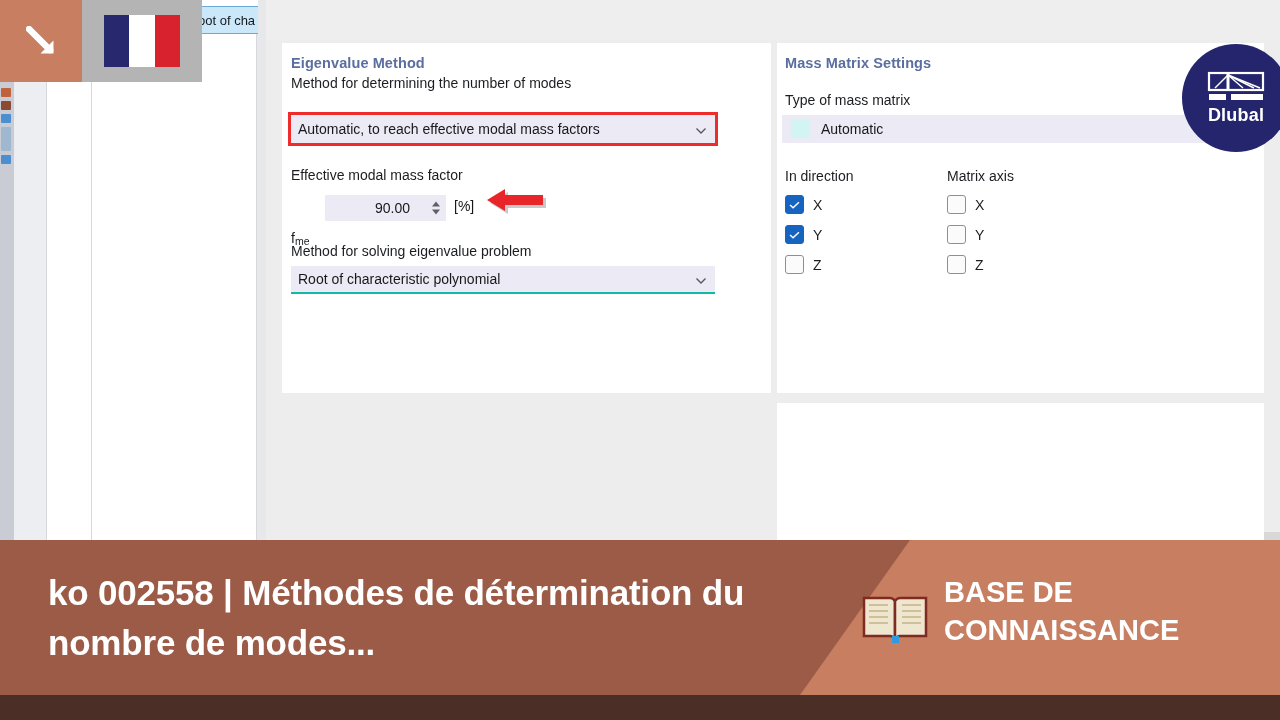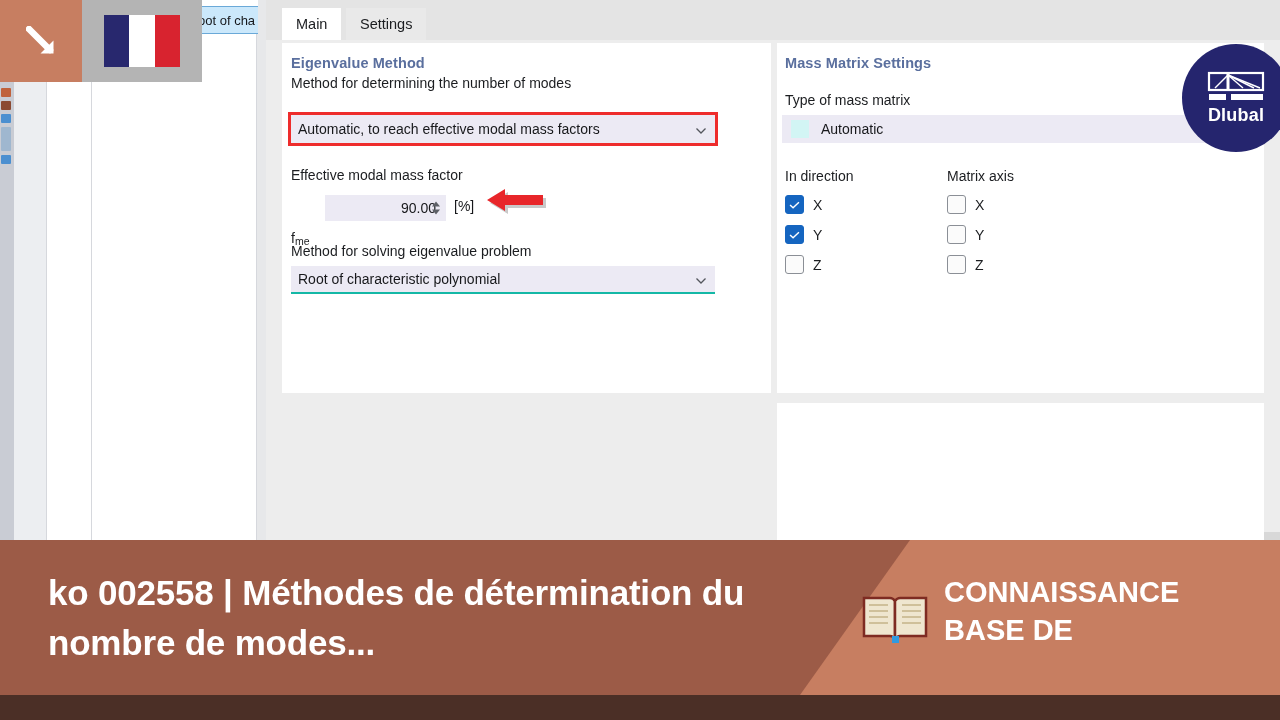--- a/index.html
+++ b/index.html
@@ -93,21 +93,21 @@
   }
   .combo-underline { border-bottom: 2px solid #14b8a6; }
   .redbox {
     position: absolute; border: 3px solid #ee2c2c; pointer-events: none;
   }
 
   
   .spin {
     position: absolute; height: 26px; background: #eceaf4;
     display: flex; align-items: center; justify-content: flex-end;
-    font-size: 14px; color: #17181b; padding-right: 10px;
+    font-size: 14px; color: #17181b; padding-right: 36px;
   }
   .spin.disabled { background: #e0e0e0; }
   .spin-arrows {
     position: absolute; right: 6px; top: 50%; transform: translateY(-50%);
     display: flex; flex-direction: column; gap: 3px; align-items: center;
   }
   .spin-arrows i { display:block; width: 0; height: 0; border-left: 4px solid transparent; border-right: 4px solid transparent; }
   .spin-arrows i.up { border-bottom: 5px solid #5d6066; }
   .spin-arrows i.dn { border-top: 5px solid #5d6066; }
 
@@ -196,24 +196,20 @@
     </div>
 
     <div class="ghost-list-top"></div>
     <div class="ghost-list">oot of cha</div>
   </div>
 
   <div class="scroll-nub"></div>
 
   <div class="dialog">
 
-    <div class="tabstrip">
-      <div class="tab active tab-main">Main</div>
-      <div class="tab tab-settings">Settings</div>
-    </div>
 
     <div class="panels">
 
       <div class="panel panel-eigen">
         <div class="sec-title" style="left:9px; top:12px;">Eigenvalue Method</div>
 
         <div class="lbl" style="left:9px; top:32px;">Method for determining the number of modes</div>
 
         <div class="combo" style="left:9px; top:72px; width:424px;">
           <span>Automatic, to reach effective modal mass factors</span>
@@ -358,18 +354,18 @@
         <line x1="7" y1="31" x2="26" y2="31"></line>
       <line x1="40" y1="13" x2="59" y2="13"></line>
         <line x1="40" y1="19" x2="59" y2="19"></line>
       <line x1="40" y1="25" x2="59" y2="25"></line>
         <line x1="40" y1="31" x2="59" y2="31"></line>
     </g>
     <rect x="30" y="44" width="7" height="7" fill="#2f9ae0"></rect>
   </svg>
 
   <div class="banner-label">
+    <div>BASE DE</div>
     <div>CONNAISSANCE</div>
-    <div>BASE DE</div>
   </div>
 
   <div class="banner-foot"></div>
 </div>
 
 </body></html>

